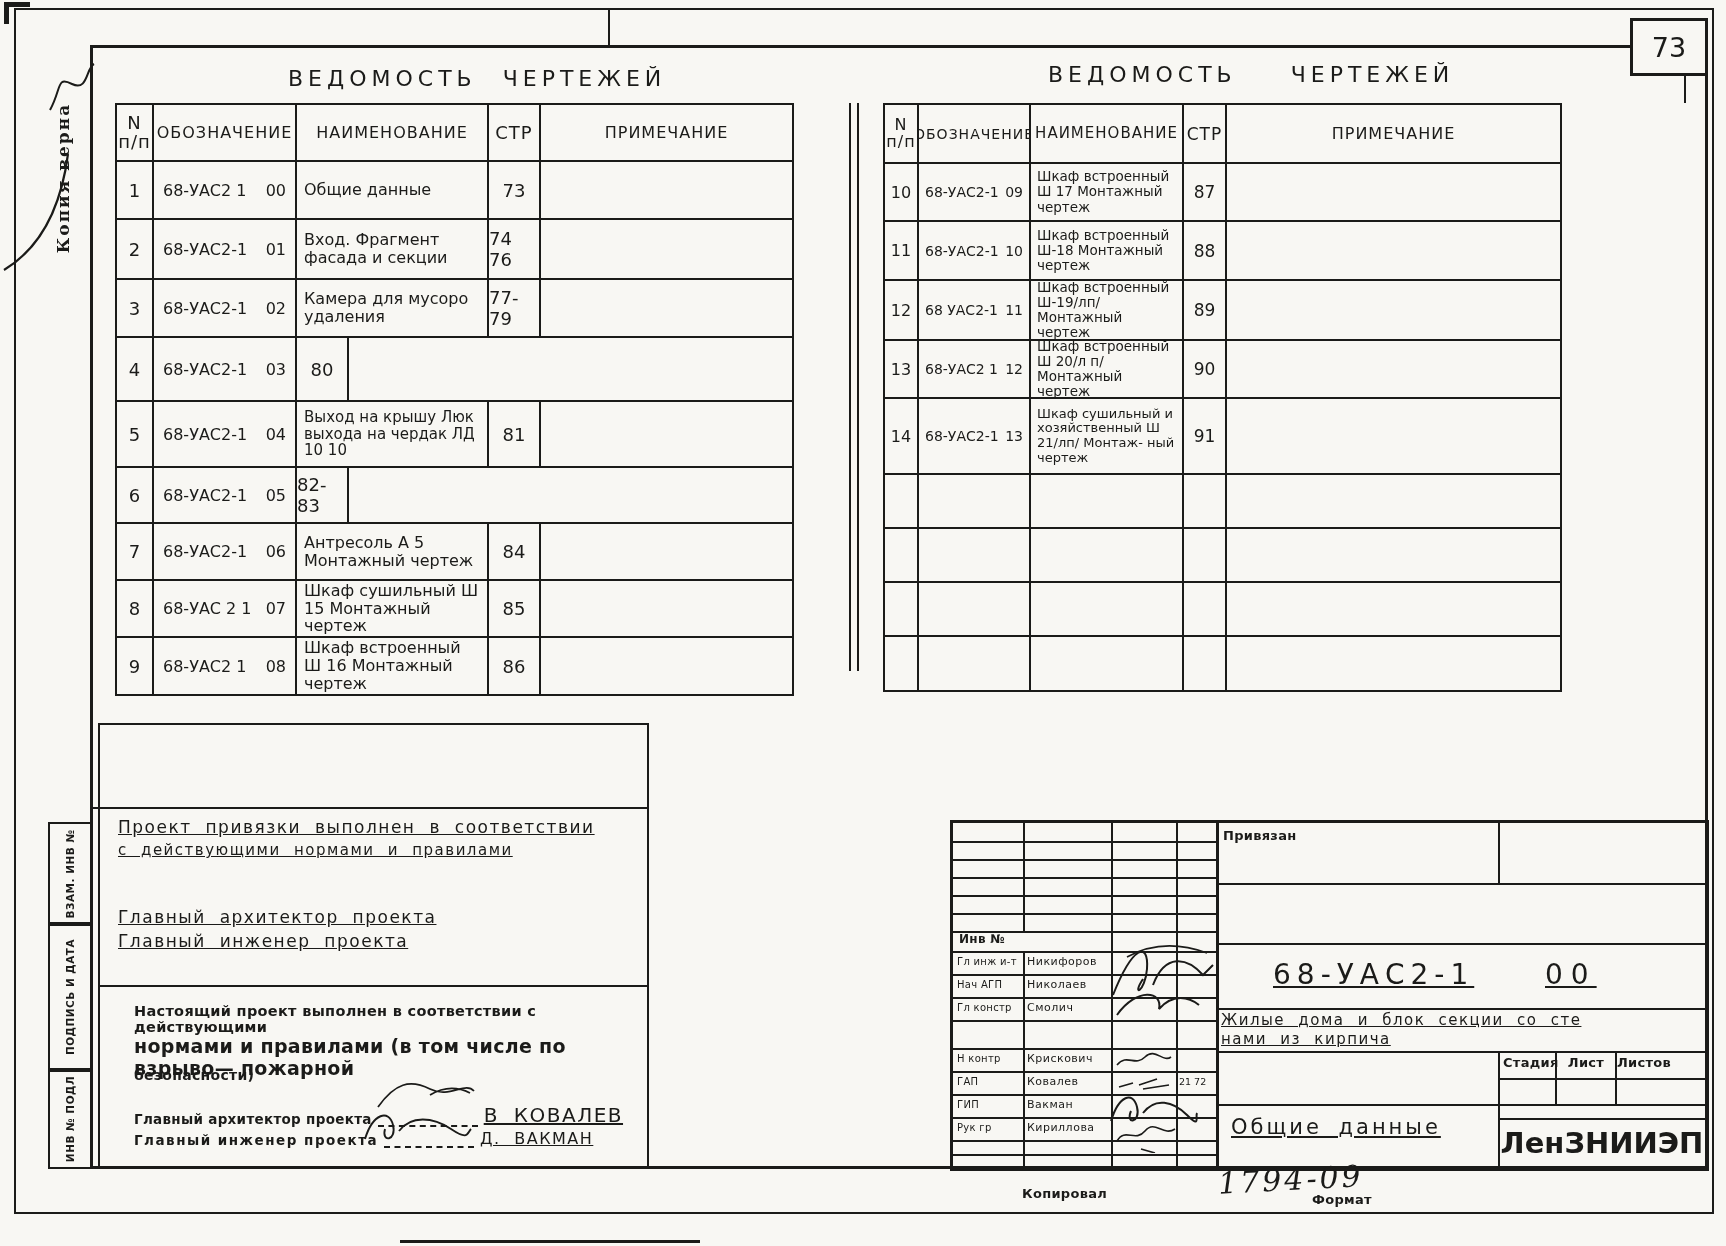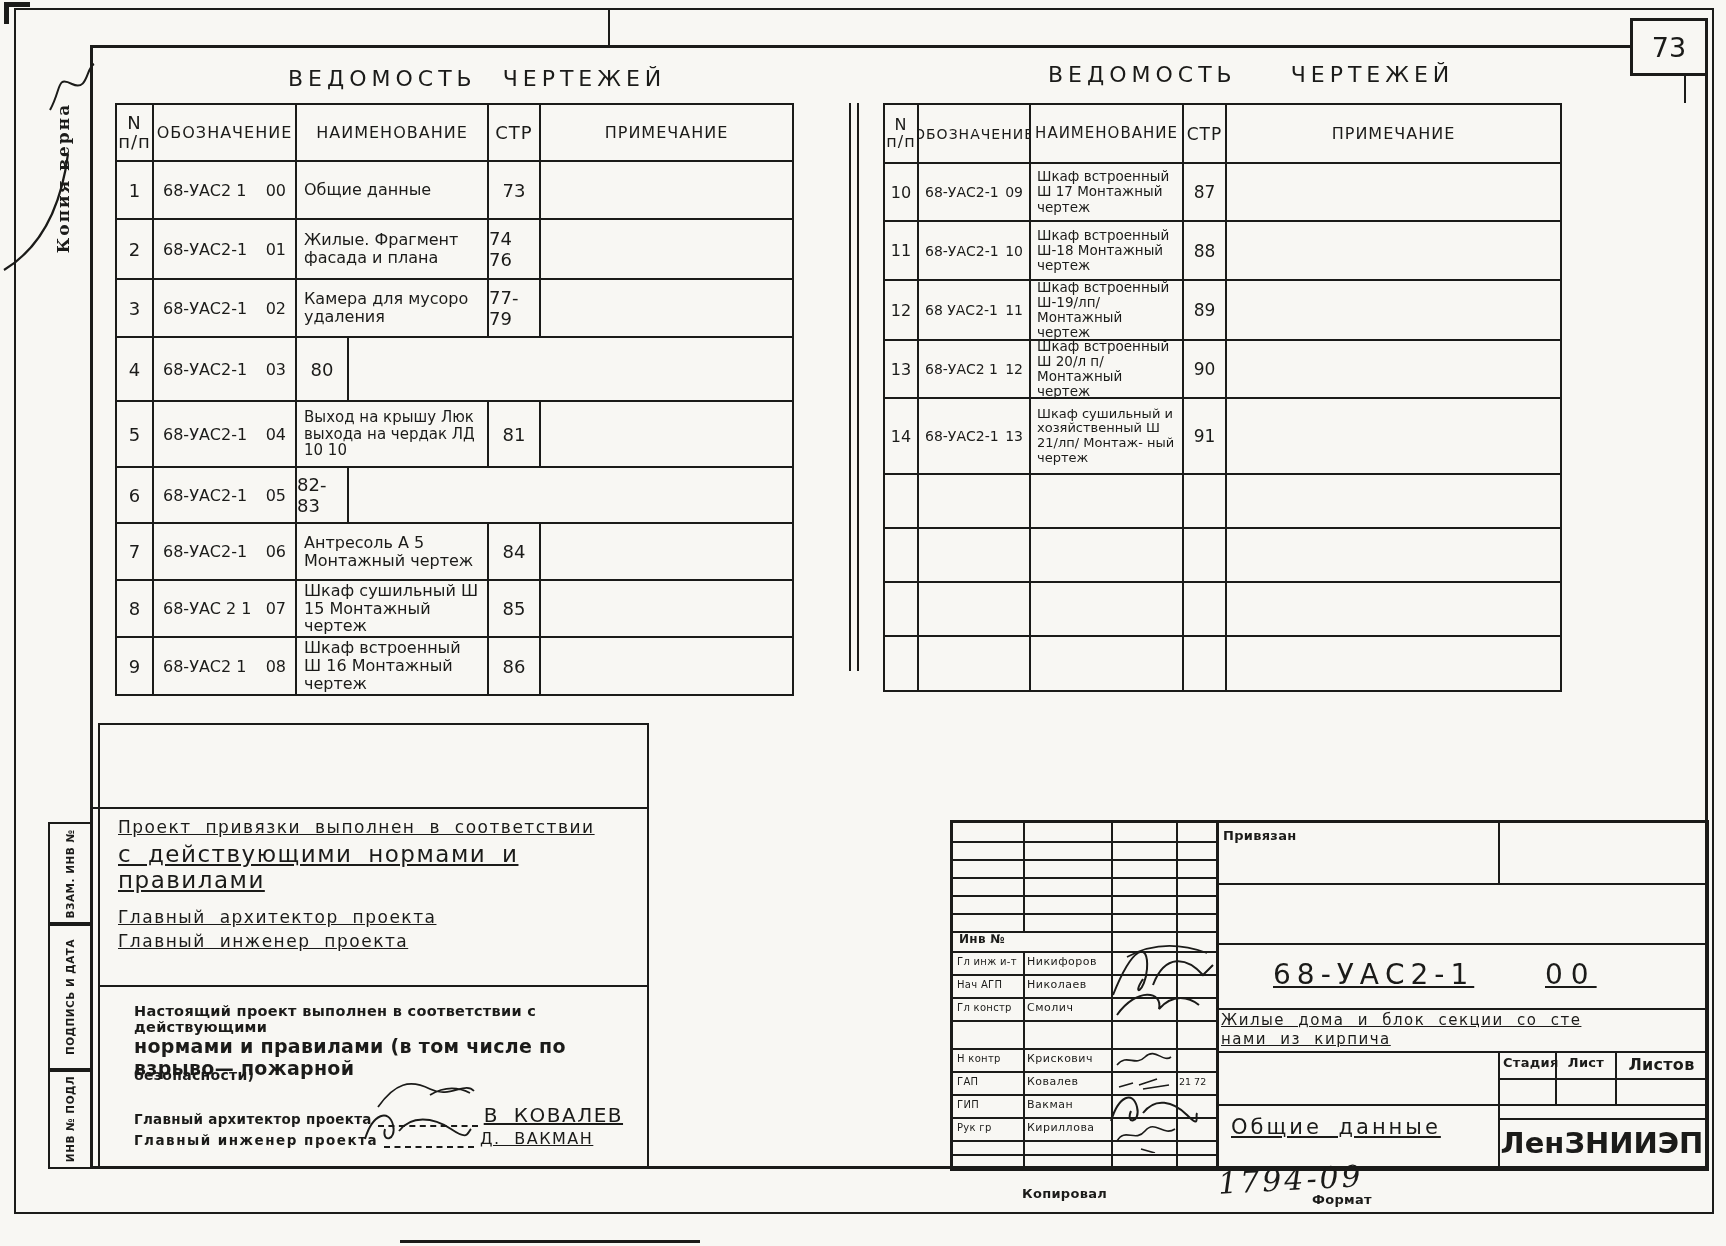--- a/index.html
+++ b/index.html
@@ -104,21 +104,21 @@
       <div class="c cm">Общие данные</div>
       <div class="c cs">73</div>
       <div class="c cp"></div>
     </div>
     <div class="trow" style="height:58px">
       <div class="c cn">2</div>
       <div class="c cd">
           <span>68-УАС2-1</span>
           <span>01</span>
         </div>
-      <div class="c cm">Жилые. Фрагмент фасада и плана</div>
+      <div class="c cm">Вход. Фрагмент фасада и секции</div>
       <div class="c cs">74 76</div>
       <div class="c cp"></div>
     </div>
     <div class="trow" style="height:56px">
       <div class="c cn">3</div>
       <div class="c cd">
           <span>68-УАС2-1</span>
           <span>02</span>
         </div>
       <div class="c cm">Камера для мусоро удаления</div>
@@ -283,21 +283,21 @@
       <span>ПОДПИСЬ И ДАТА</span>
     </div>
   <div class="abs mbox" style="top:1068px;height:97px">
       <span>ИНВ № ПОДЛ</span>
     </div>
 
   <div class="abs notes-box">
     <div class="abs hl" style="left:-8px;top:82px;width:555px"></div>
     <div class="abs hl" style="left:0;top:260px;width:547px"></div>
     <div class="abs hand" style="left:18px;top:92px;font-size:17px">Проект привязки выполнен в соответствии</div>
-    <div class="abs hand" style="left:18px;top:116px;font-size:23px">с действующими нормами и правилами</div>
+    <div class="abs hand" style="left:18px;top:116px;font-size:15px">с действующими нормами и правилами</div>
     <div class="abs hand" style="left:18px;top:182px;font-size:17px">Главный архитектор проекта</div>
     <div class="abs hand" style="left:18px;top:206px;font-size:17px">Главный инженер проекта</div>
     <div class="abs typed" style="left:34px;top:278px;font-size:14.5px">Настоящий проект выполнен в соответствии с действующими</div>
     <div class="abs typed" style="left:34px;top:310px;font-size:19px">нормами и правилами (в том числе по взрыво— пожарной</div>
     <div class="abs typed" style="left:34px;top:342px;font-size:14px">безопасности)</div>
     <div class="abs" style="left:34px;top:378px;display:flex;align-items:flex-end;gap:6px">
       <span class="typed" style="font-size:13.5px">Главный архитектор проекта</span>
       <span class="dashline"></span>
       <span class="hand" style="font-size:20px">В КОВАЛЕВ</span>
     </div>
@@ -367,21 +367,21 @@
     <div class="stxt sname" style="left:74px;top:275px">Вакман</div>
     <div class="stxt role" style="left:4px;top:299px">Рук гр</div>
     <div class="stxt sname" style="left:74px;top:298px">Кириллова</div>
     <div class="stxt typed" style="left:270px;top:5px;font-size:13px">Привязан</div>
     <div class="stxt hand" style="left:320px;top:135px;font-size:28px;letter-spacing:6px">68-УАС2-1</div>
     <div class="stxt hand" style="left:592px;top:135px;font-size:28px;letter-spacing:8px">00</div>
     <div class="stxt hand" style="left:268px;top:188px;font-size:15px">Жилые дома и блок секции со сте</div>
     <div class="stxt hand" style="left:268px;top:207px;font-size:15px">нами из кирпича</div>
     <div class="stxt typed" style="left:550px;top:232px;width:52px;text-align:center;font-size:13px">Стадия</div>
     <div class="stxt typed" style="left:604px;top:232px;width:58px;text-align:center;font-size:13px">Лист</div>
-    <div class="stxt typed" style="left:664px;top:232px;width:89px;text-align:center;font-size:16px">Листов</div>
+    <div class="stxt typed" style="left:664px;top:232px;width:89px;font-size:13px">Листов</div>
     <div class="stxt hand" style="left:278px;top:292px;font-size:21px;letter-spacing:3px">Общие данные</div>
     <div class="stxt" style="left:545px;top:295px;width:208px;height:50px;display:flex;align-items:center;justify-content:center;font-weight:bold;font-size:29px">ЛенЗНИИЭП</div>
 
     <svg class="sig" style="left:150px;top:112px" width="115" height="92">
       <path d="M10 60 C 30 10, 46 6, 44 34 C 42 58, 28 62, 40 44 M50 50 C 62 18, 84 22, 100 40 L110 30" fill="none" stroke="#1b1b19" stroke-width="2"></path>
       <path d="M14 80 C 34 52, 60 56, 56 74 C 70 58, 86 62, 96 70" fill="none" stroke="#1b1b19" stroke-width="2"></path>
       <path d="M24 22 Q 60 2 104 18" fill="none" stroke="#1b1b19" stroke-width="1.6"></path>
     </svg>
     <svg class="sig" style="left:160px;top:226px" width="62" height="22">
       <path d="M4 16 C 14 4, 22 18, 32 8 S 50 14, 58 8" fill="none" stroke="#1b1b19" stroke-width="1.6"></path>

